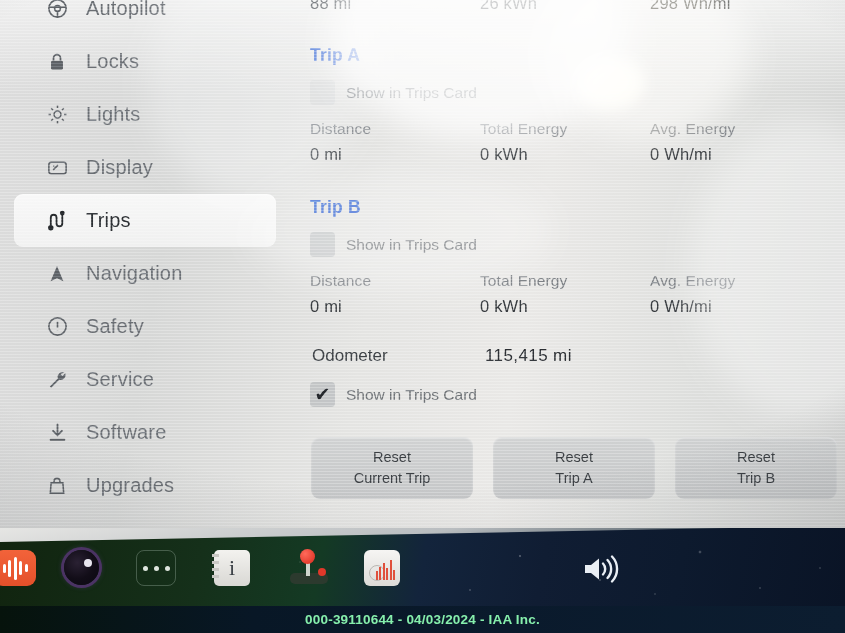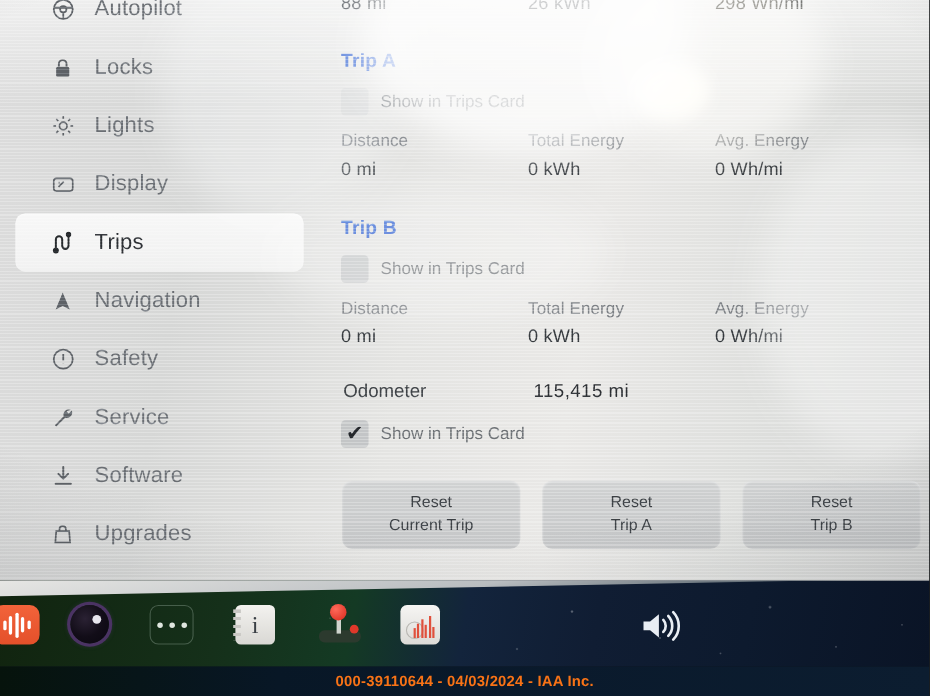--- a/index.html
+++ b/index.html
@@ -123,21 +123,21 @@
                    border:1.5px solid #b9b7b2;}
   .ico-radio .bars{position:absolute;right:5px;top:6px;display:flex;align-items:flex-end;gap:1.5px;height:24px;}
   .ico-radio .bars i{display:block;width:2px;background:#e0503c;}
   .ico-vol{left:580px;top:26px;width:44px;height:30px;color:#e9eef4;}
 
   
   .wm-band{position:absolute;left:0;top:606px;width:845px;height:27px;
            background:linear-gradient(90deg,#06130c 0%,#081726 30%,#0a1a2c 60%,#0c1d30 100%);}
   .wm{position:absolute;left:0;top:606px;width:845px;height:27px;
       display:flex;align-items:center;justify-content:center;
-      color:#f97316;font-size:13.5px;font-weight:bold;letter-spacing:.2px;}
+      color:#86efac;font-size:13.5px;font-weight:bold;letter-spacing:.2px;}
 </style>
 </head>
 <body>
 
 <div id="screen">
 
   <div class="mcu">
 
     <nav class="sidebar">
 

